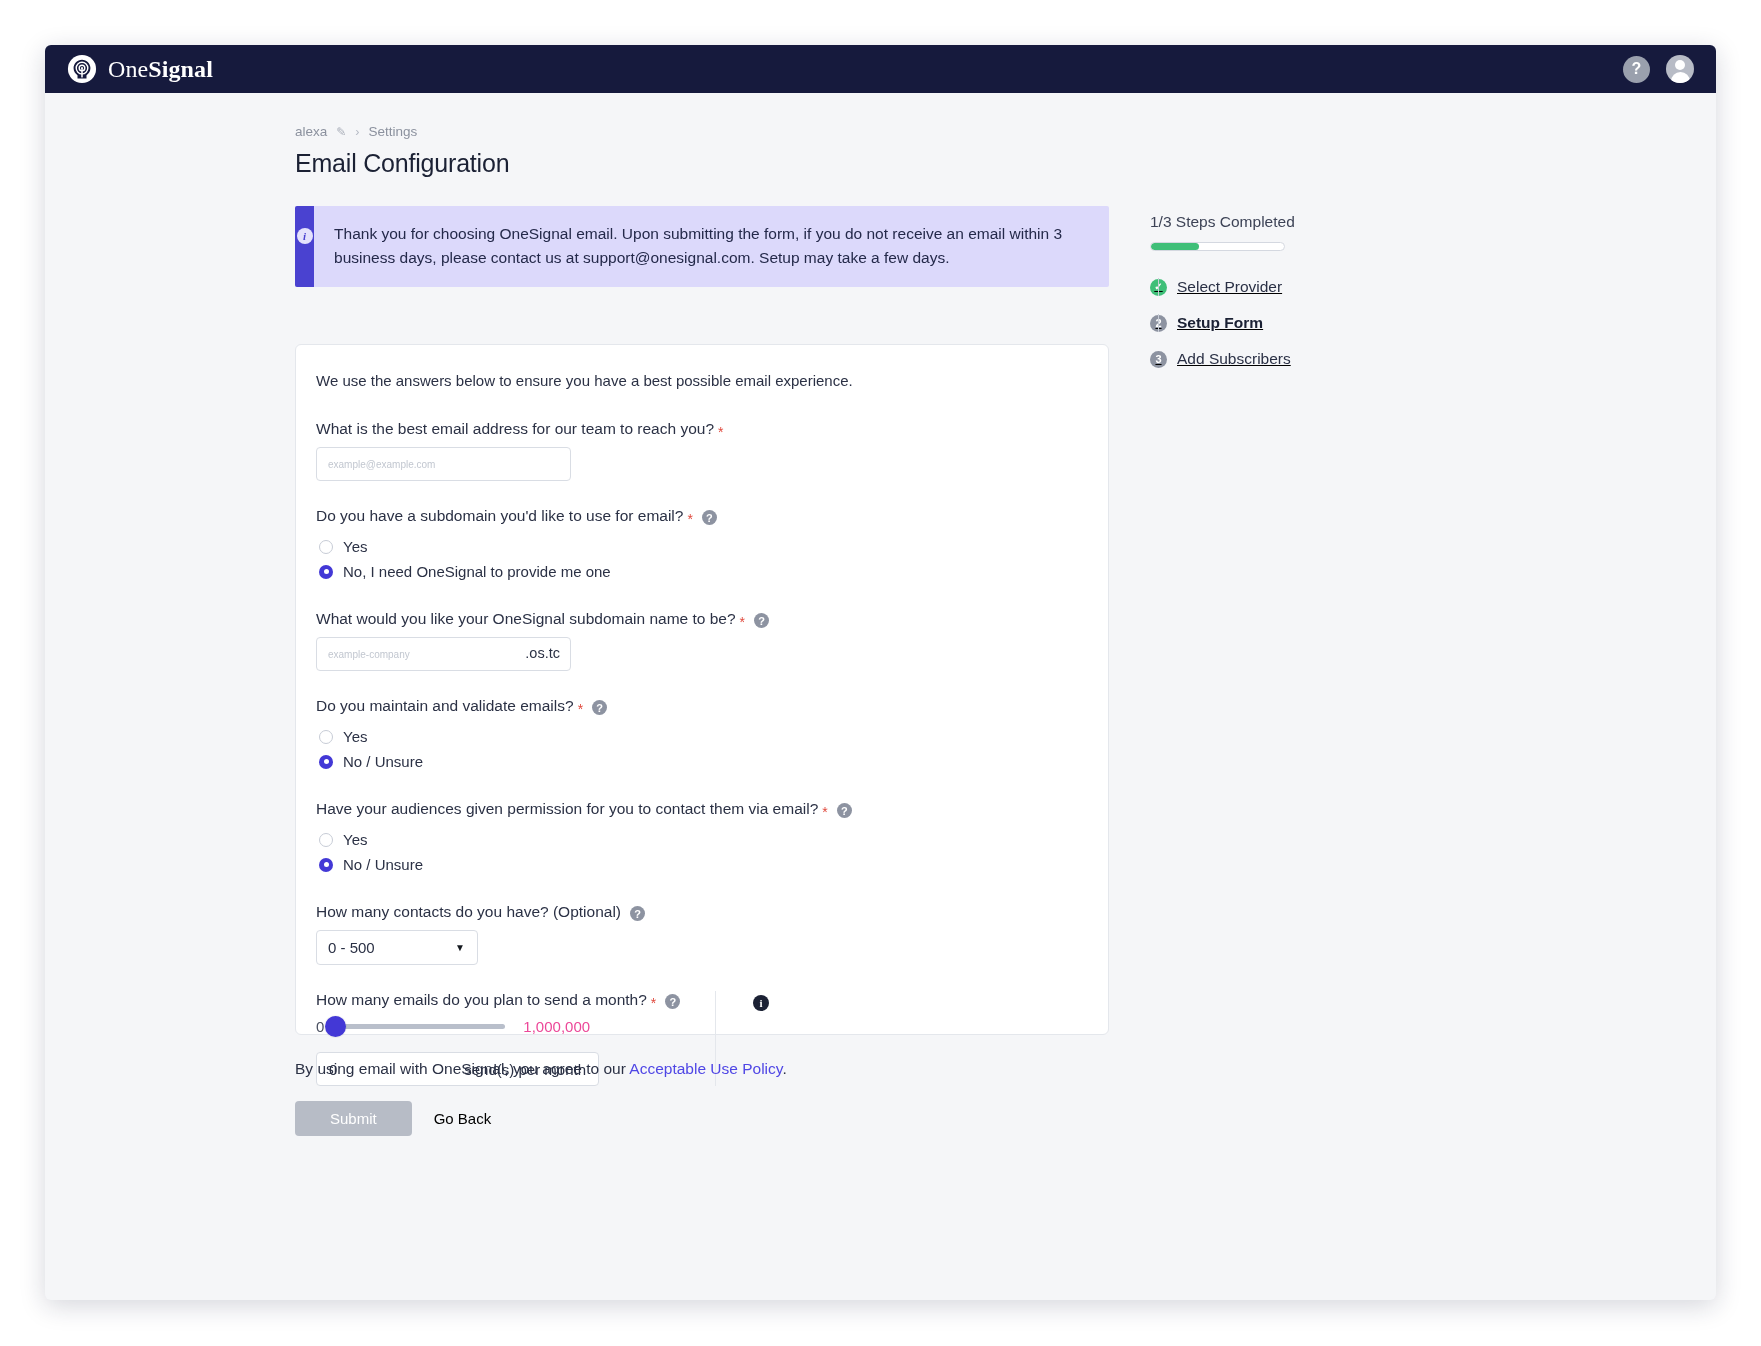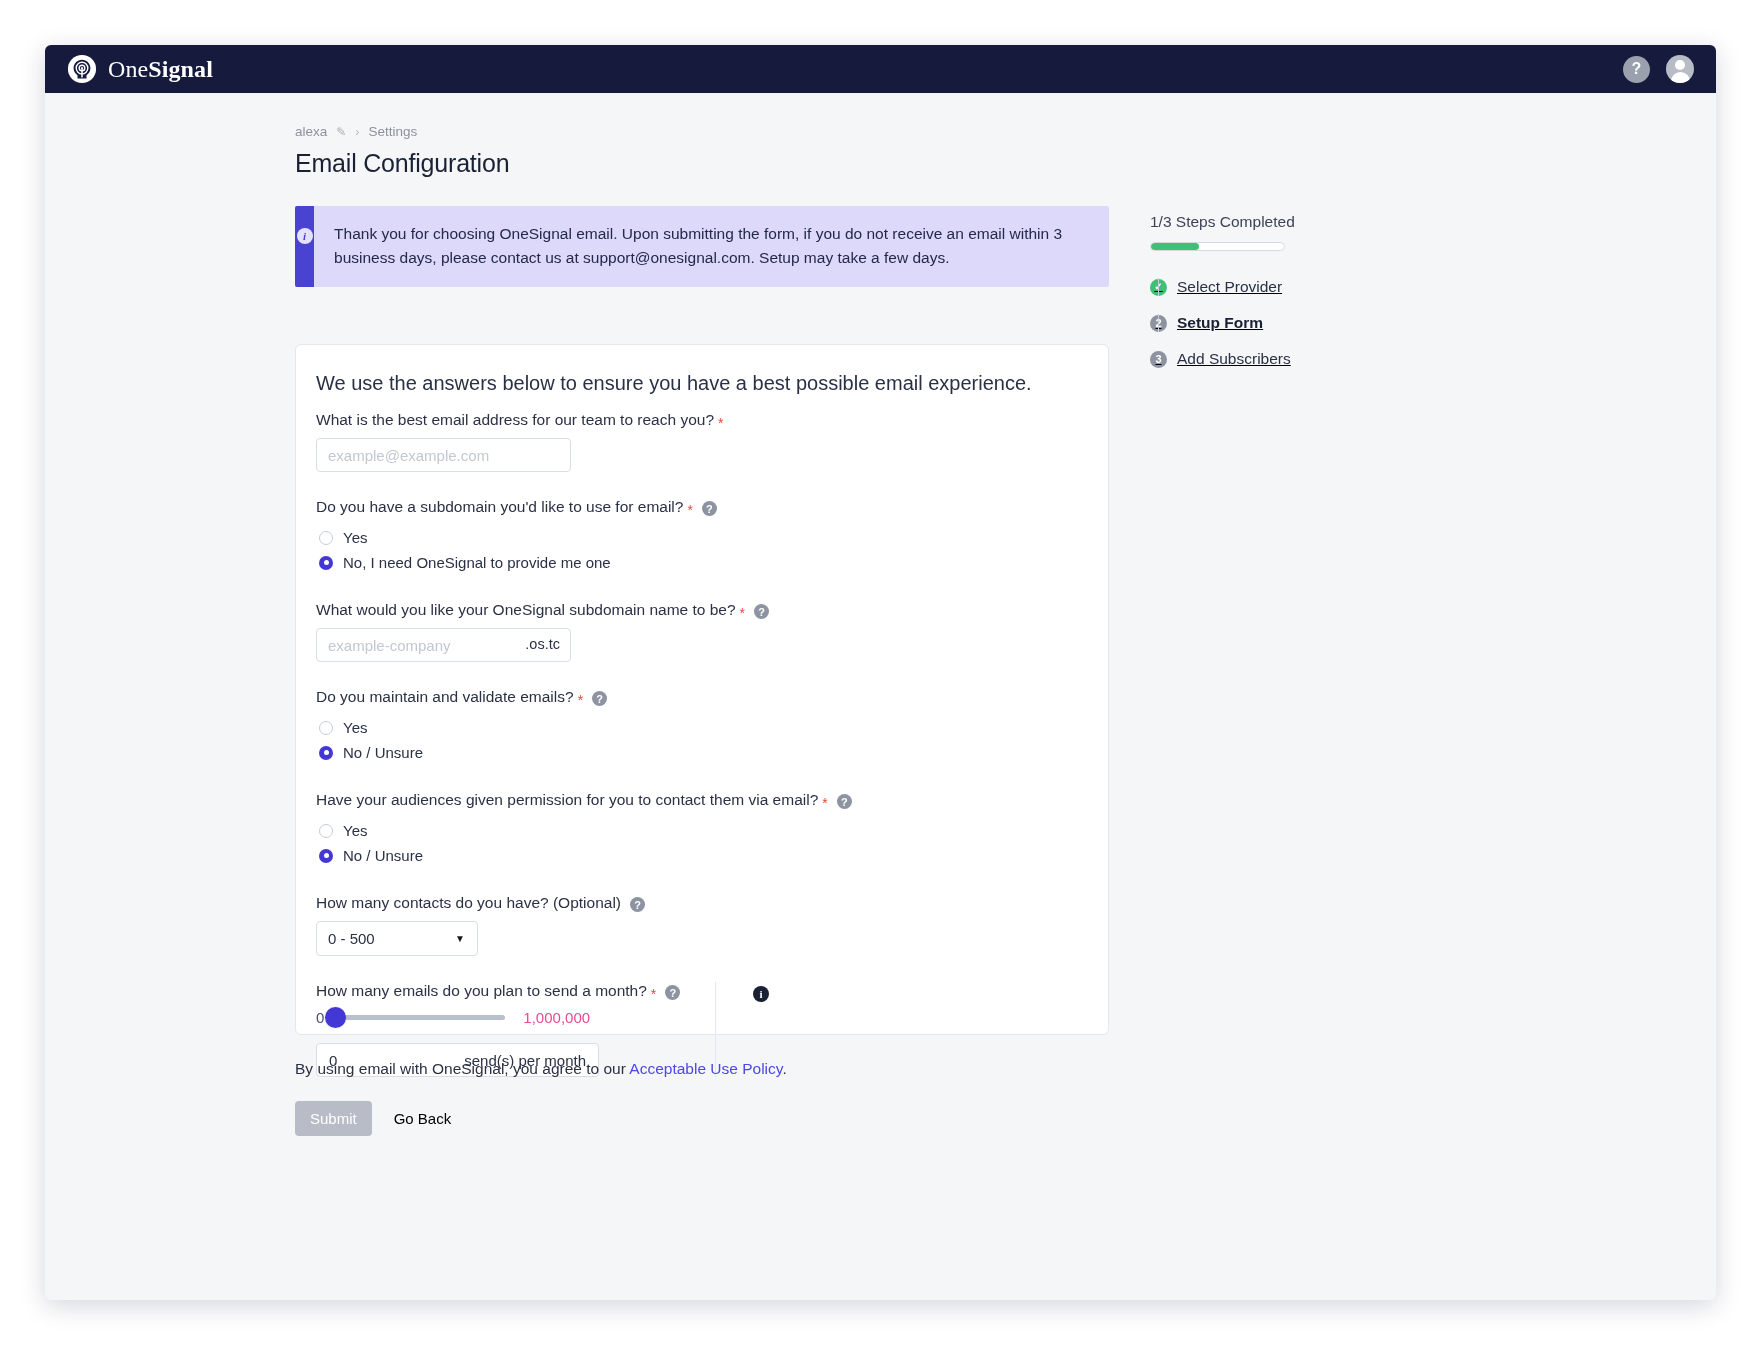--- a/index.html
+++ b/index.html
@@ -143,21 +143,21 @@
 
   
   .card{
     position:absolute; left:250px; top:251px;
     width:814px; height:691px;
     background:#ffffff;
     border:1px solid #e4e7ec;
     border-radius:6px;
   }
   .card-inner{ padding:27px 20px 0 20px; }
-  .intro{ font-size:20px; color:#2b3145; margin:0 0 16px 0; }
+  .intro{ font-size:15px; color:#2b3145; margin:0 0 31px 0; }
 
   .q{
     font-size:15.5px; color:#2b3145;
     display:flex; align-items:flex-end; gap:0;
     margin-bottom:9px;
   }
   .req{ color:#e0483c; margin-left:4px; font-size:14px; line-height:1; position:relative; top:1px;}
   .help{
     width:15px; height:15px; border-radius:50%;
     background:#8d93a1; color:#ffffff;
@@ -165,21 +165,21 @@
     display:inline-flex; align-items:center; justify-content:center;
     margin-left:9px; flex:0 0 auto;
   }
 
   .field{ margin-bottom:26px; }
 
   .txt-input{
     width:255px; height:34px;
     border:1px solid #d9dde4; border-radius:4px;
     background:#ffffff;
-    font-size:15px; color:#2b3145;
+    font-size:10px; color:#2b3145;
     padding:0 11px;
     font-family:"Liberation Sans", sans-serif;
     outline:none;
   }
   .txt-input::placeholder{ color:#c2c7d0; }
 
   .subdomain-wrap{ position:relative; width:255px; }
   .subdomain-wrap .suffix{
     position:absolute; right:11px; top:8px;
     font-size:14.5px; color:#2b3145;
@@ -266,21 +266,21 @@
     font-size:15.5px; color:#2b3145;
   }
   .terms a{ color:#4f46e5; text-decoration:none; }
   .actions{
     position:absolute; left:250px; top:1008px;
     display:flex; align-items:center; gap:22px;
   }
   .btn-submit{
     background:#b7bcc6; color:#ffffff;
     border:none; border-radius:4px;
-    font-size:15px; padding:9px 15px;
+    font-size:15px; padding:9px 35px;
     font-family:"Liberation Sans", sans-serif;
     cursor:default;
   }
   .btn-link{
     color:#000000; font-size:15px; text-decoration:none;
   }
 </style>
 </head>
 <body>
 

